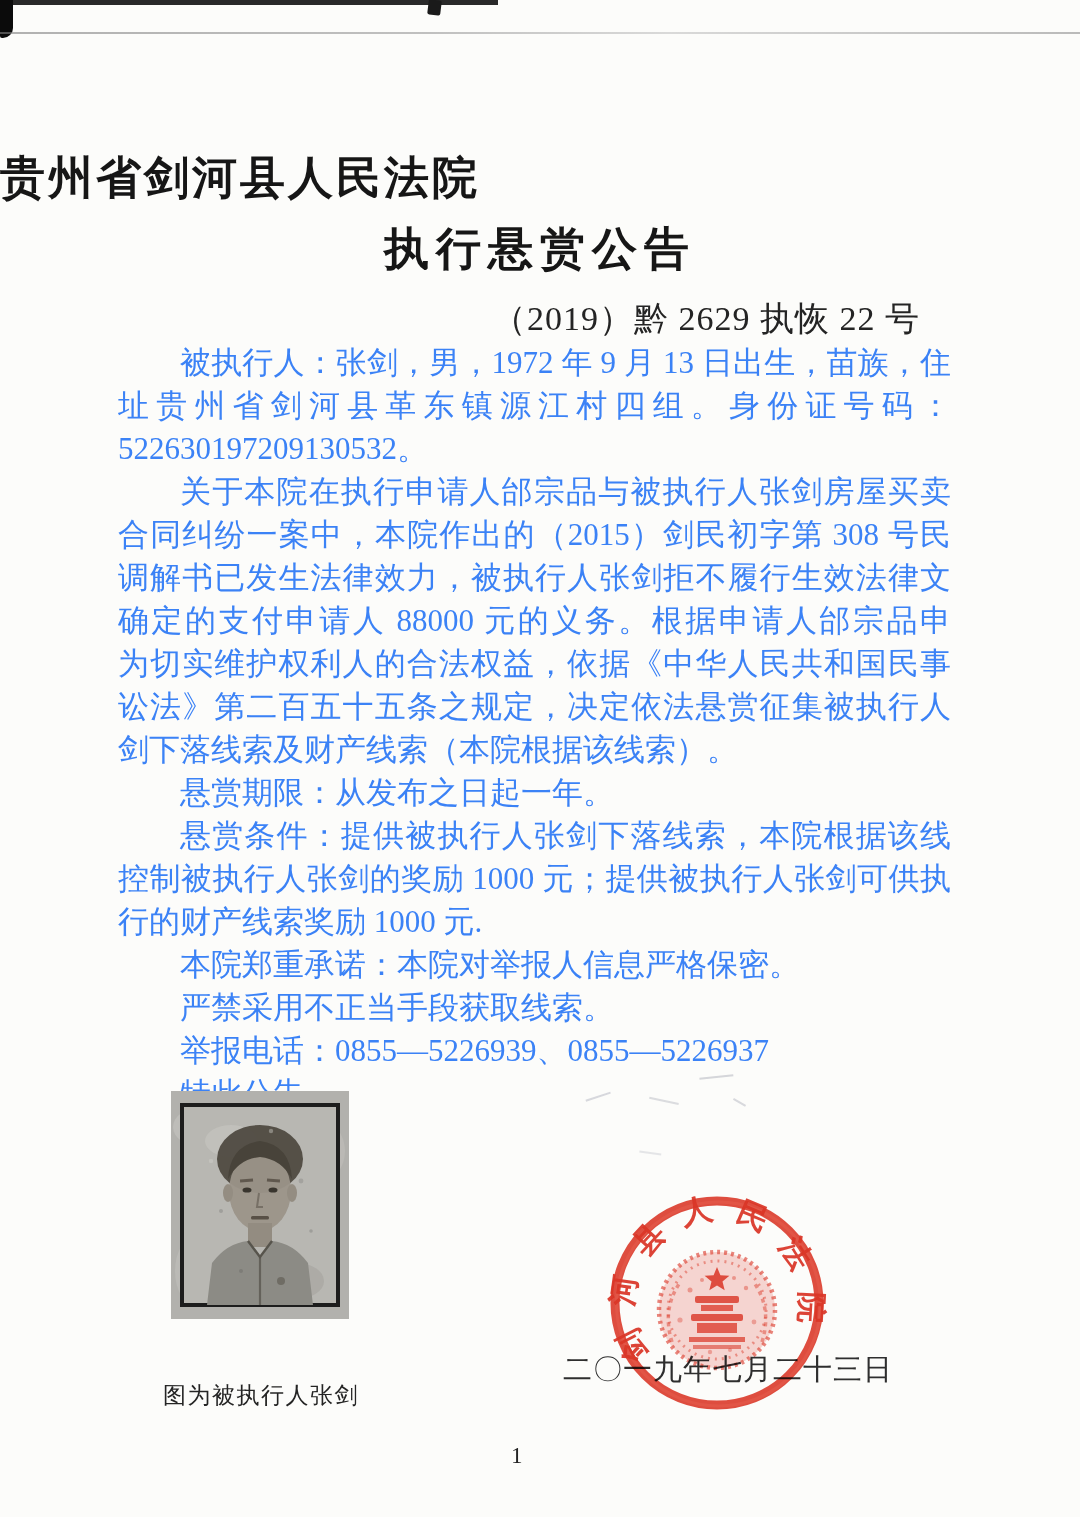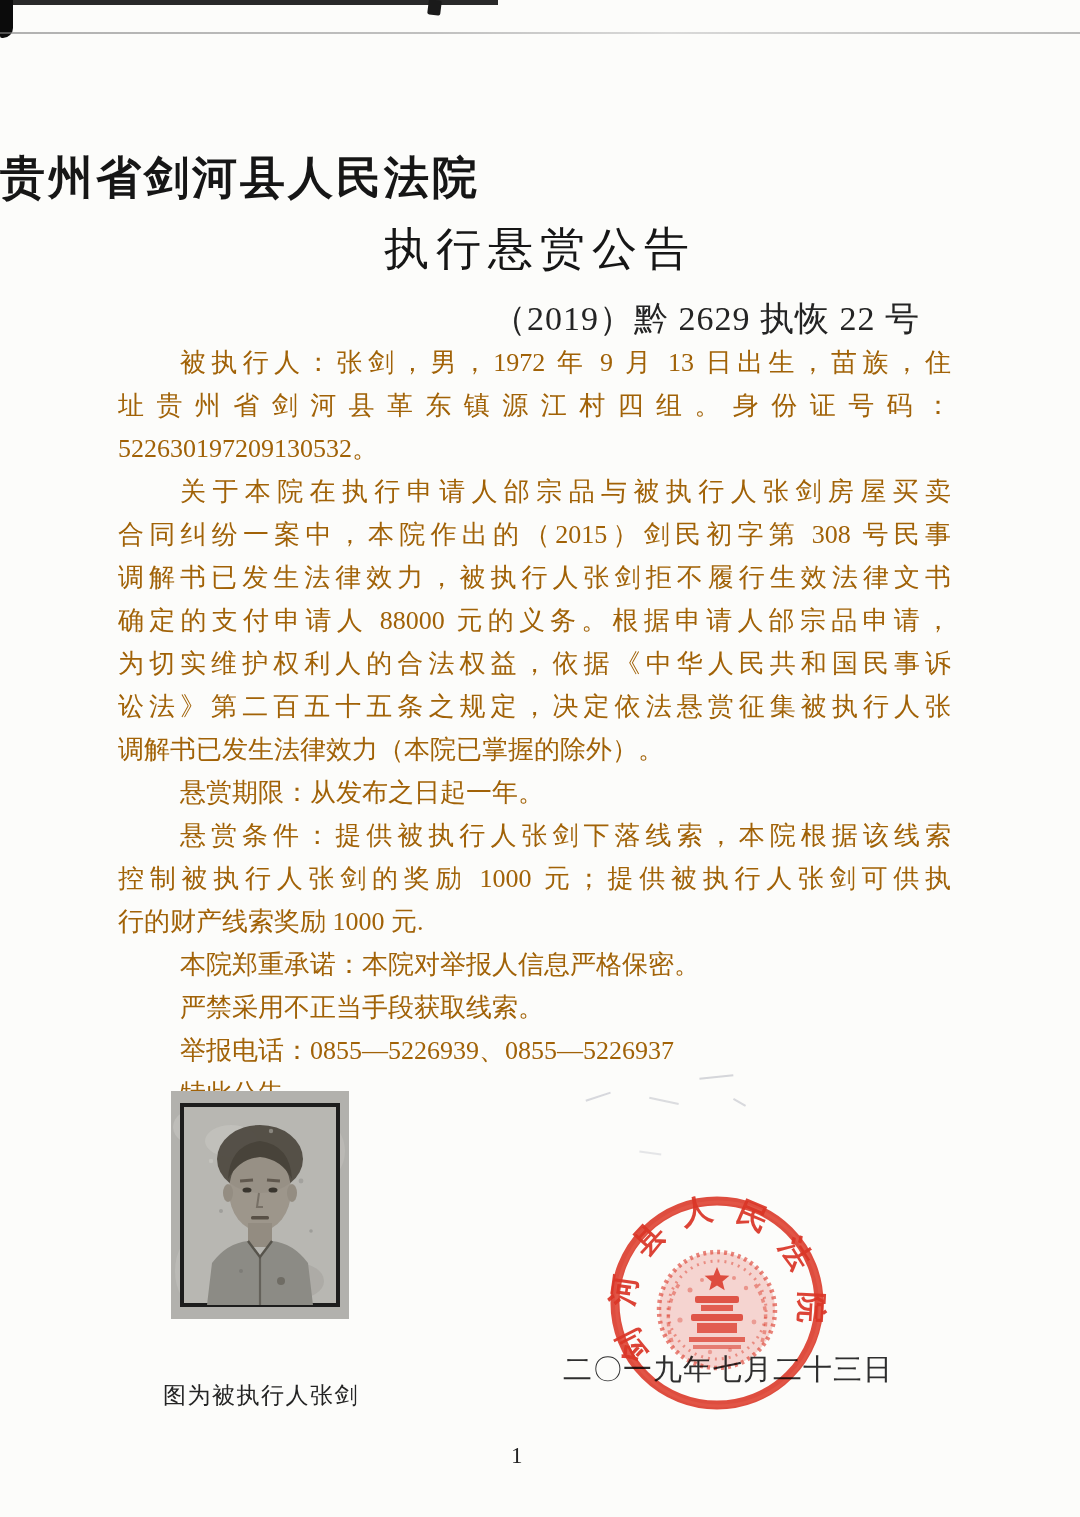--- a/index.html
+++ b/index.html
@@ -20,25 +20,25 @@
   .n1 { left:583px; top:1082px; width:26px; height:14px; border-bottom:2px solid #b2b4c0; transform:rotate(-18deg); }
   .n2 { left:650px; top:1090px; width:30px; height:10px; border-bottom:2px solid #b9bbc4; transform:rotate(12deg); }
   .n3 { left:700px; top:1076px; width:34px; height:12px; border-top:2px solid #aeb0ba; transform:rotate(-6deg); }
   .n4 { left:640px; top:1142px; width:22px; height:10px; border-bottom:2px solid #c0c2ca; transform:rotate(8deg); opacity:.4; }
   .n5 { left:735px; top:1092px; width:14px; height:10px; border-bottom:2px solid #b4b6c0; transform:rotate(30deg); }
 
   
   .court-name { position:absolute; top:148px; left:0; width:100%; text-align:left;
                 font-size:45px; font-weight:700; letter-spacing:3px; color:#161616; }
   .doc-title  { position:absolute; top:219px; left:0; width:100%; text-align:center;
-                font-size:45px; font-weight:400; letter-spacing:7px; color:#161616; }
+                font-size:45px; font-weight:700; letter-spacing:7px; color:#161616; }
   .case-no    { position:absolute; top:296px; right:160px; font-size:34px; color:#242424; letter-spacing:1px; }
 
   
-  .body-text { position:absolute; left:118px; top:341px; width:833px; font-size:26px; color:#a16207; }
+  .body-text { position:absolute; left:118px; top:341px; width:833px; font-size:31px; color:#3b82f6; }
   .bline { height:43px; line-height:43px; overflow:hidden; }
   .bline.fill { text-align:justify; text-align-last:justify; }
   .bline.indent { padding-left:62px; }
 
   
   .photo-block { position:absolute; left:171px; top:1091px; width:178px; height:228px; }
   .caption { position:absolute; left:163px; top:1344px; font-size:23px; letter-spacing:1.5px; color:#242424;margin-top:36px; }
 
   
   .date-line { position:absolute; left:563px; top:1350px; font-size:29px; letter-spacing:1px; color:#2e2e2e; z-index:5; }
@@ -68,21 +68,21 @@
   <div class="body-text">
     <div class="bline indent fill">被执行人：张剑，男，1972 年 9 月 13 日出生，苗族，住</div>
     <div class="bline fill">址贵州省剑河县革东镇源江村四组。身份证号码：</div>
     <div class="bline">522630197209130532。</div>
     <div class="bline indent fill">关于本院在执行申请人邰宗品与被执行人张剑房屋买卖</div>
     <div class="bline fill">合同纠纷一案中，本院作出的（2015）剑民初字第 308 号民事</div>
     <div class="bline fill">调解书已发生法律效力，被执行人张剑拒不履行生效法律文书</div>
     <div class="bline fill">确定的支付申请人 88000 元的义务。根据申请人邰宗品申请，</div>
     <div class="bline fill">为切实维护权利人的合法权益，依据《中华人民共和国民事诉</div>
     <div class="bline fill">讼法》第二百五十五条之规定，决定依法悬赏征集被执行人张</div>
-    <div class="bline">调解书已发生法律效力（本院已掌握的除外）。</div>
+    <div class="bline">剑下落线索及财产线索（本院根据该线索）。</div>
     <div class="bline indent">悬赏期限：从发布之日起一年。</div>
     <div class="bline indent fill">悬赏条件：提供被执行人张剑下落线索，本院根据该线索</div>
     <div class="bline fill">控制被执行人张剑的奖励 1000 元；提供被执行人张剑可供执</div>
     <div class="bline">行的财产线索奖励 1000 元.</div>
     <div class="bline indent">本院郑重承诺：本院对举报人信息严格保密。</div>
     <div class="bline indent">严禁采用不正当手段获取线索。</div>
     <div class="bline indent">举报电话：0855—5226939、0855—5226937</div>
     <div class="bline indent">特此公告</div>
   </div>
 

